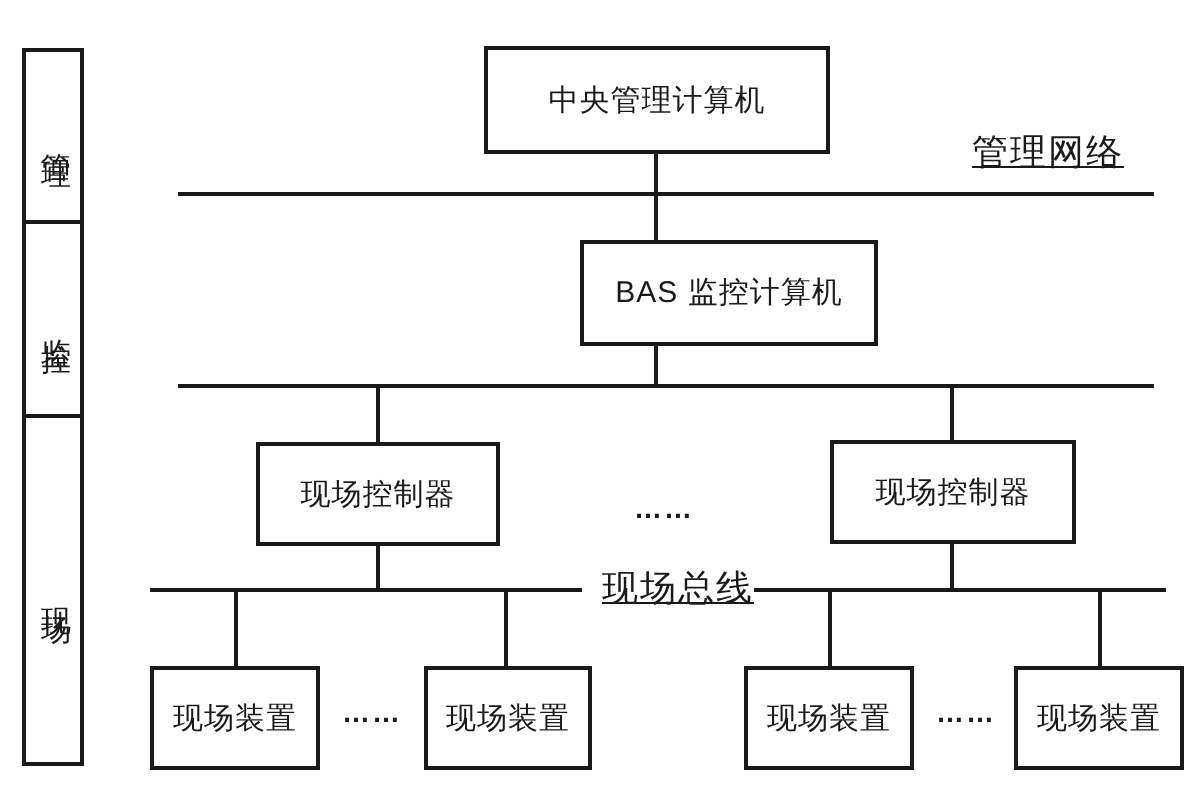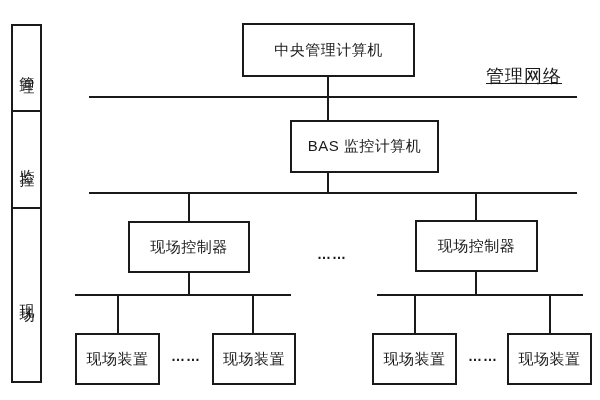--- a/index.html
+++ b/index.html
@@ -93,20 +93,21 @@
 
   <div class="box" style="left:128px; top:221px; width:122px; height:52px;">现场控制器</div>
   <div class="box" style="left:415px; top:220px; width:123px; height:52px;">现场控制器</div>
   <div class="dots" style="left:310px; top:246px; width:44px; text-align:center;">……</div>
 
   <div class="vline" style="left:188px; top:273px; height:22px;"></div>
   <div class="vline" style="left:475px; top:272px; height:23px;"></div>
 
   <div class="hline" style="left:75px; top:294px; width:216px;"></div>
   <div class="hline" style="left:377px; top:294px; width:206px;"></div>
+  <div class="bus-label" style="left:301px; top:282px;">现场总线</div>
 
   <div class="vline" style="left:117px; top:295px; height:38px;"></div>
   <div class="vline" style="left:252px; top:295px; height:38px;"></div>
   <div class="vline" style="left:414px; top:295px; height:38px;"></div>
   <div class="vline" style="left:549px; top:295px; height:38px;"></div>
 
   <div class="box" style="left:75px; top:333px; width:85px; height:52px;">现场装置</div>
   <div class="dots" style="left:164px; top:348px; width:44px; text-align:center;">……</div>
   <div class="box" style="left:212px; top:333px; width:84px; height:52px;">现场装置</div>
 

